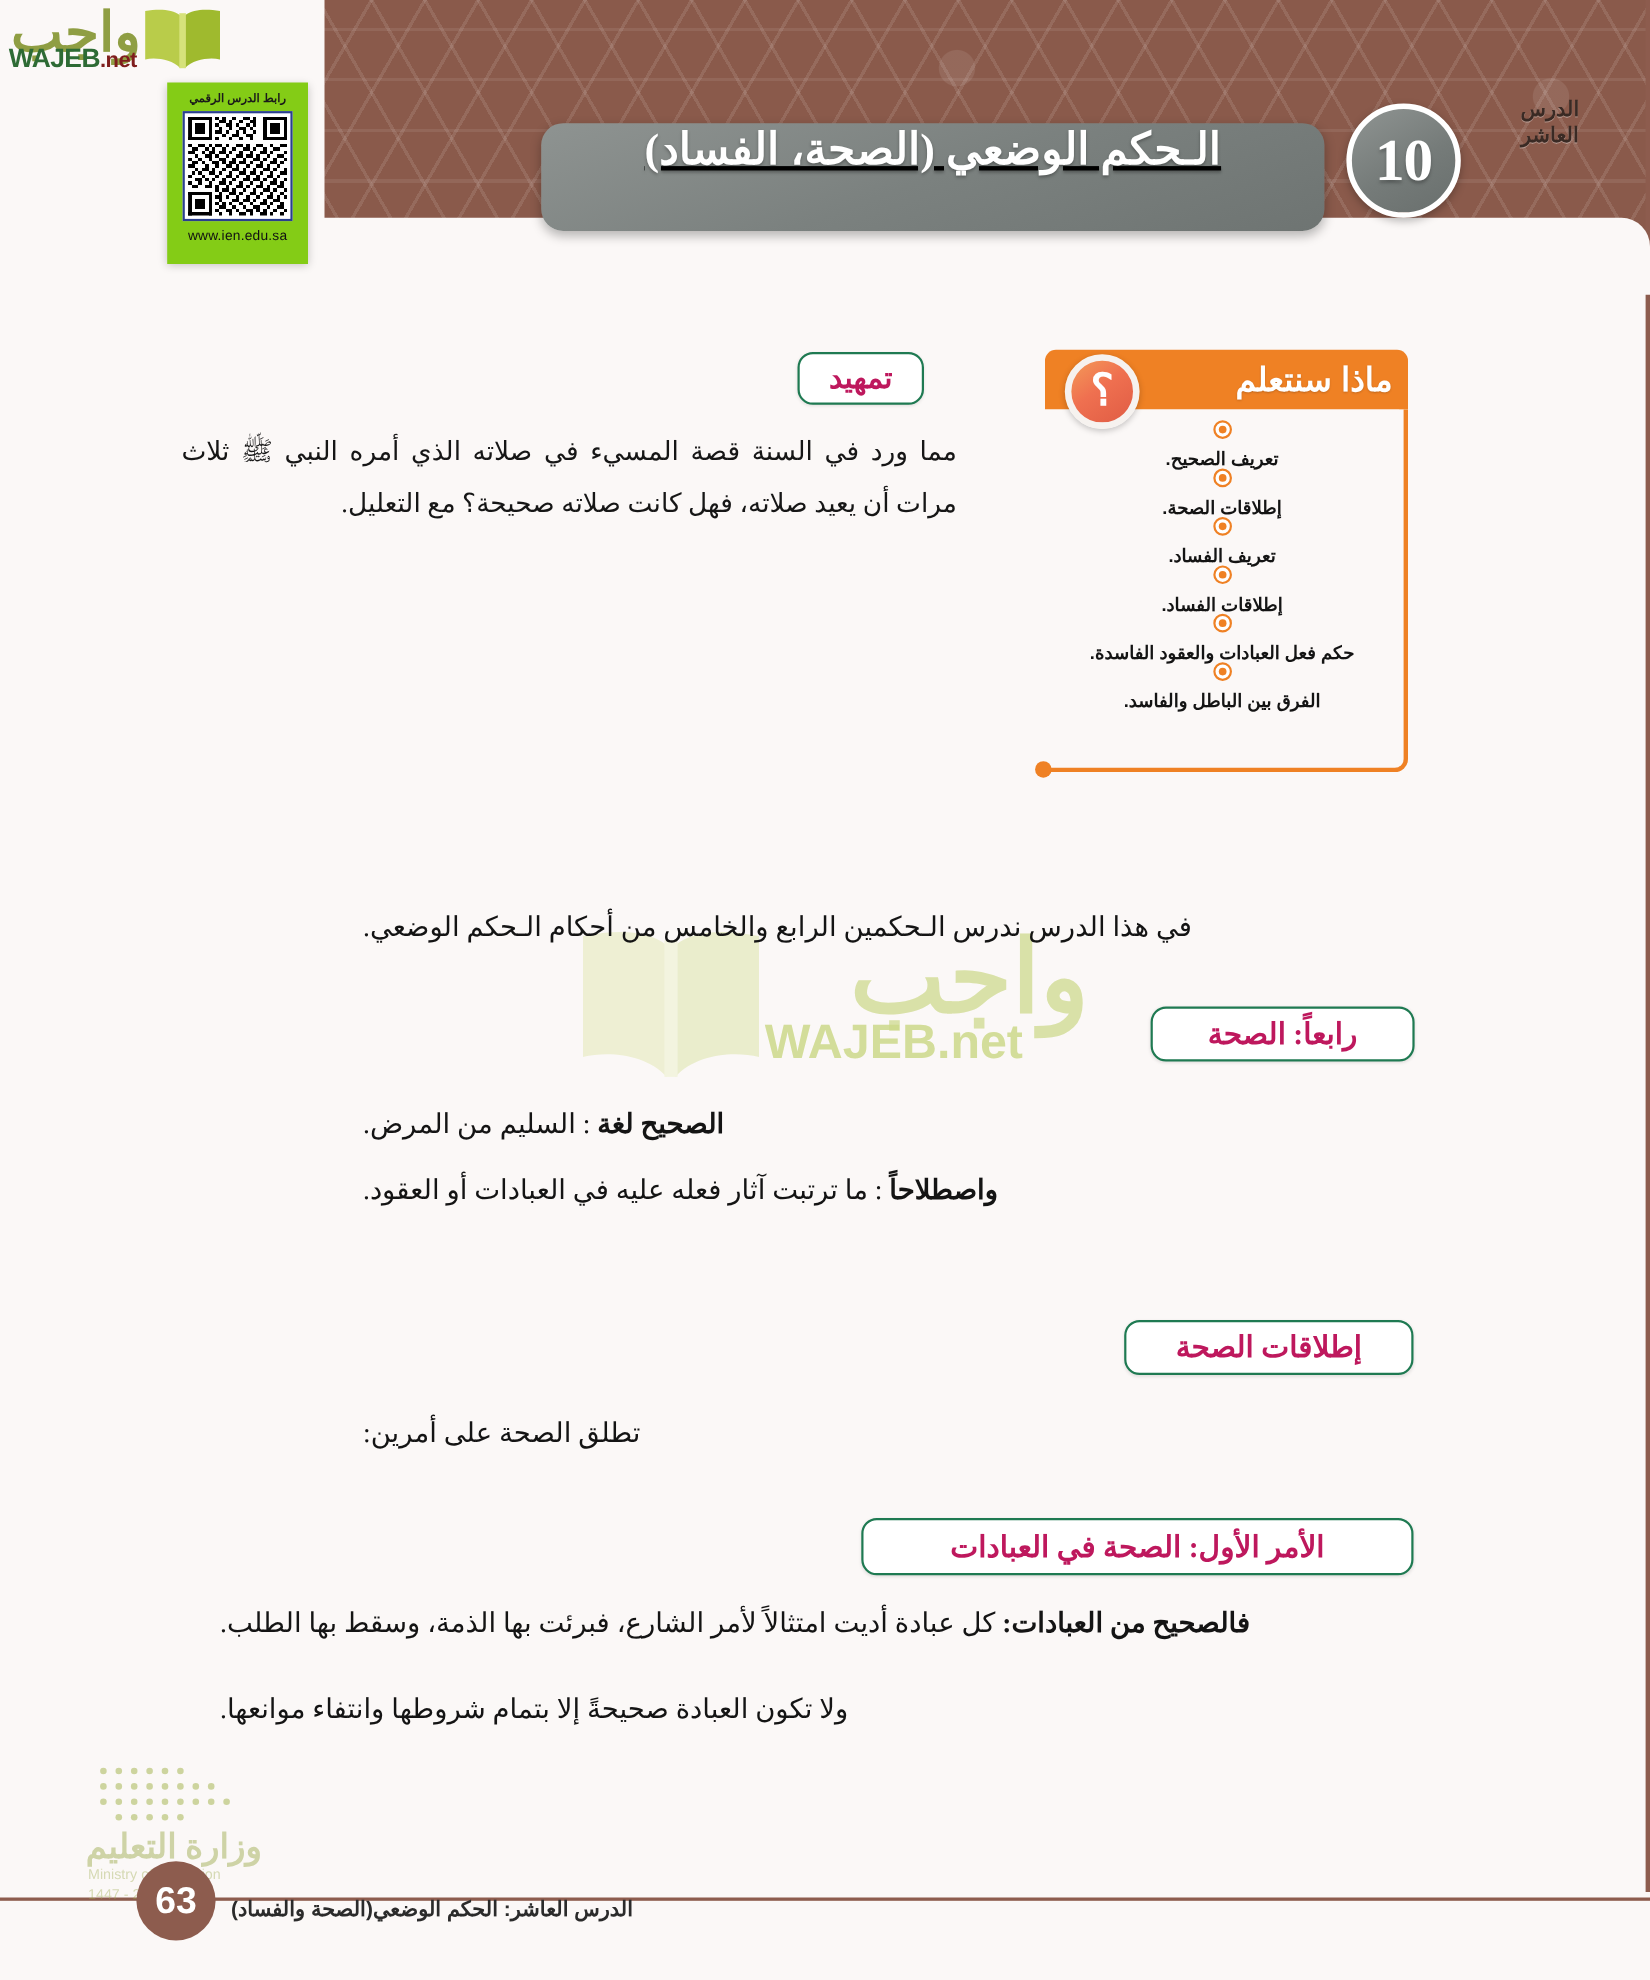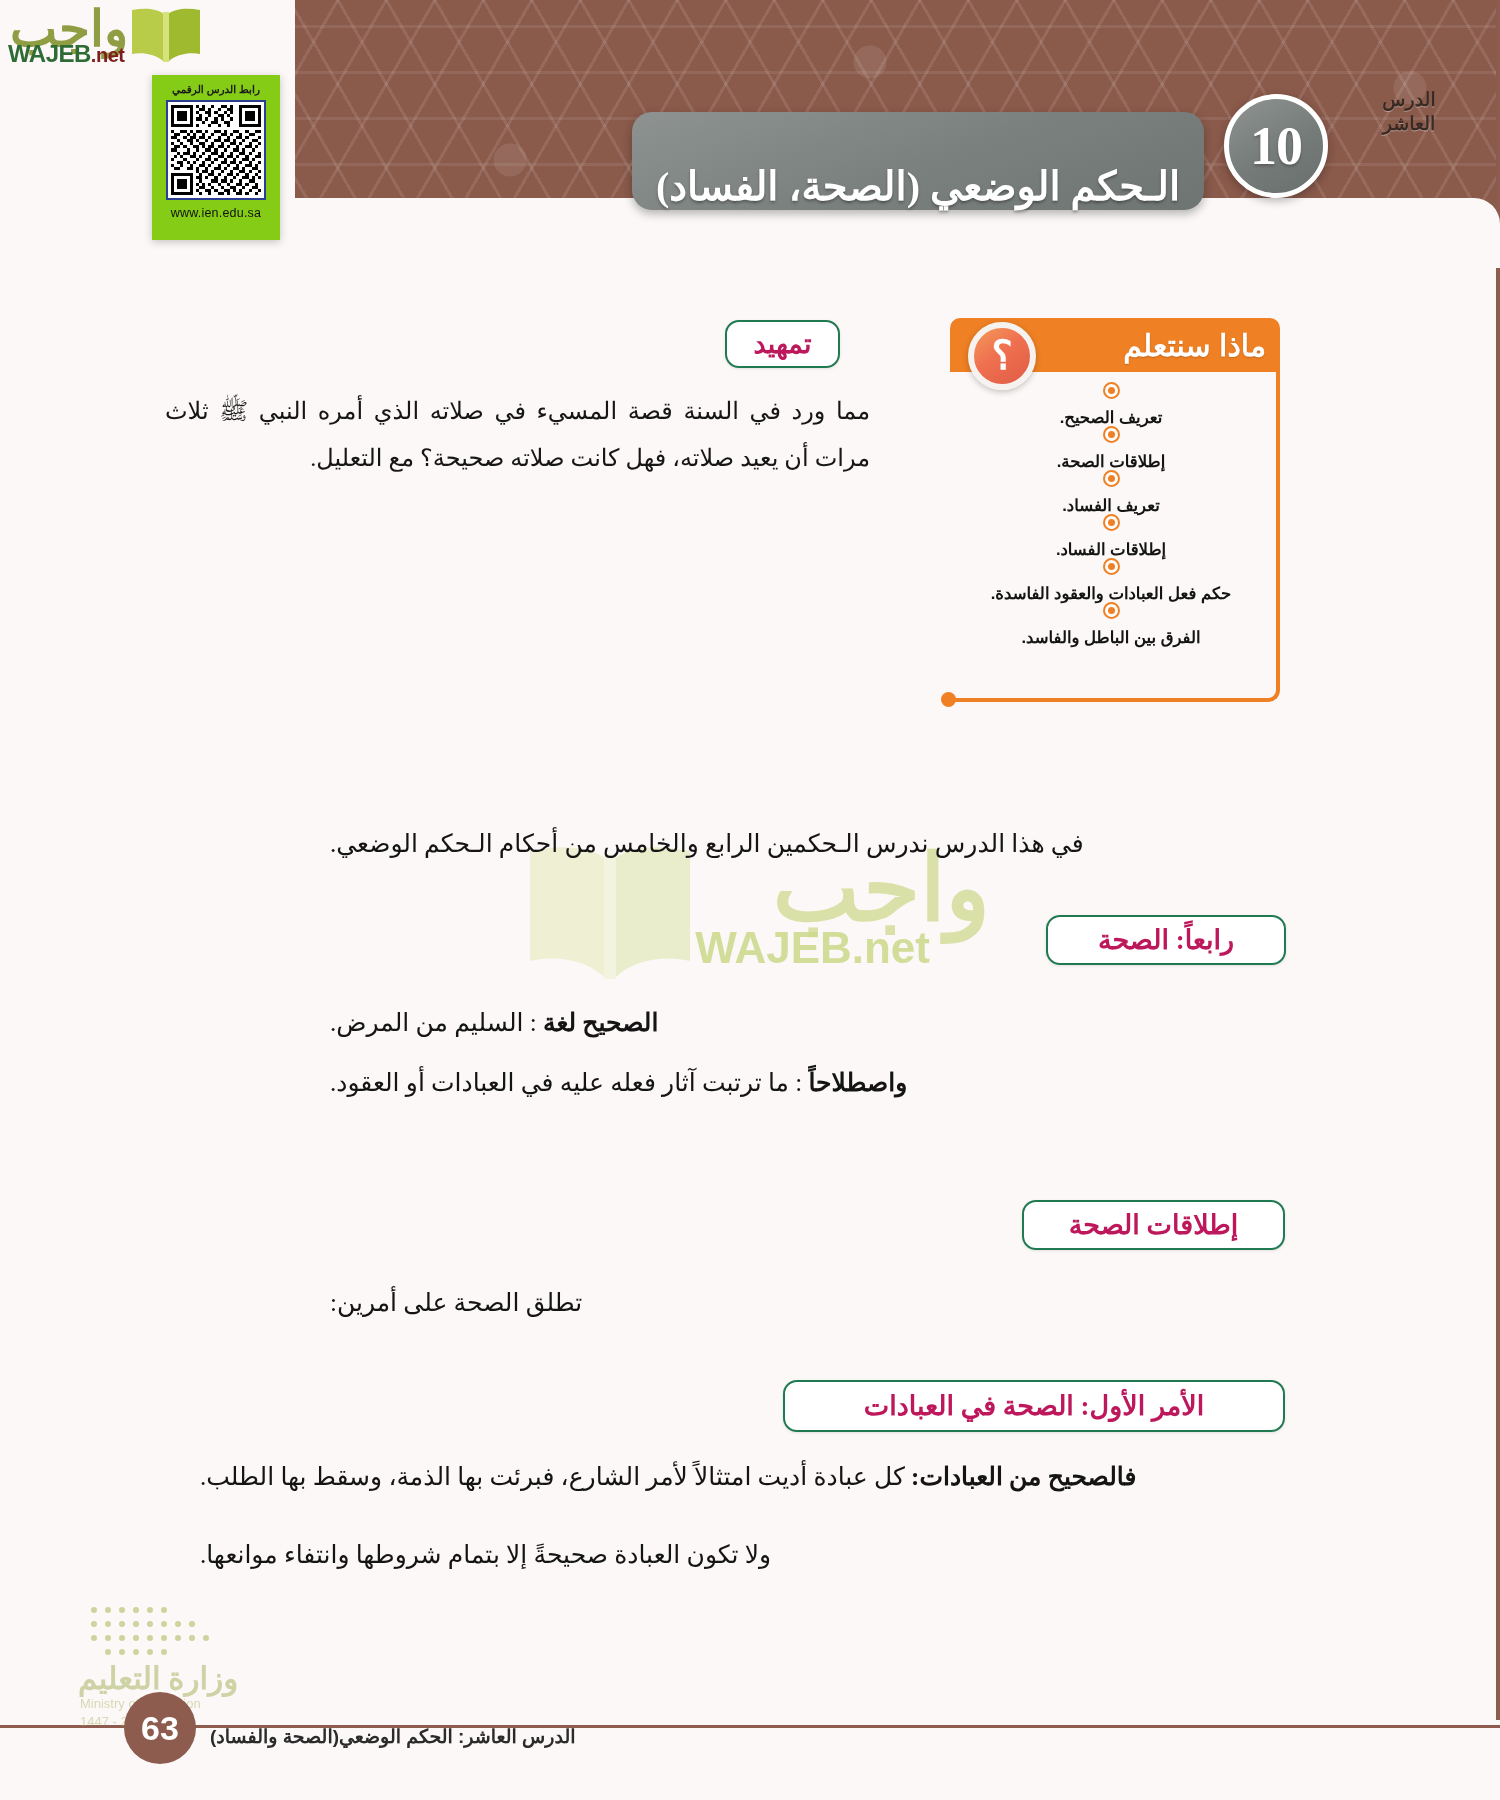--- a/index.html
+++ b/index.html
@@ -96,26 +96,26 @@
     font-size:54px;
     font-weight:bold;
     letter-spacing:-1px;
     -webkit-text-stroke:0px;
     text-shadow:0 2px 3px rgba(0,0,0,.25);
   }
 
   
   .title-banner {
     position:absolute; top:112px; right:296px;
-    width:572px; height:98px;
+    width:712px; height:98px;
     background:linear-gradient(160deg,#8e9391 0%,#7b817f 50%,#6e7472 100%);
     border-radius:20px;
     box-shadow:0 4px 10px rgba(0,0,0,.28);
     z-index:6;
-    display:flex; align-items:flex-end; justify-content:center;
+    display:flex; align-items:flex-start; justify-content:center;text-decoration:underline;
   }
   .title-banner span {
     color:#ffffff;
     font-family:"Liberation Serif", serif;
     font-weight:bold;
     font-size:40px;
     letter-spacing:0px;
     text-shadow:0 2px 3px rgba(0,0,0,.3);
     white-space:nowrap;
     padding:0 18px;

